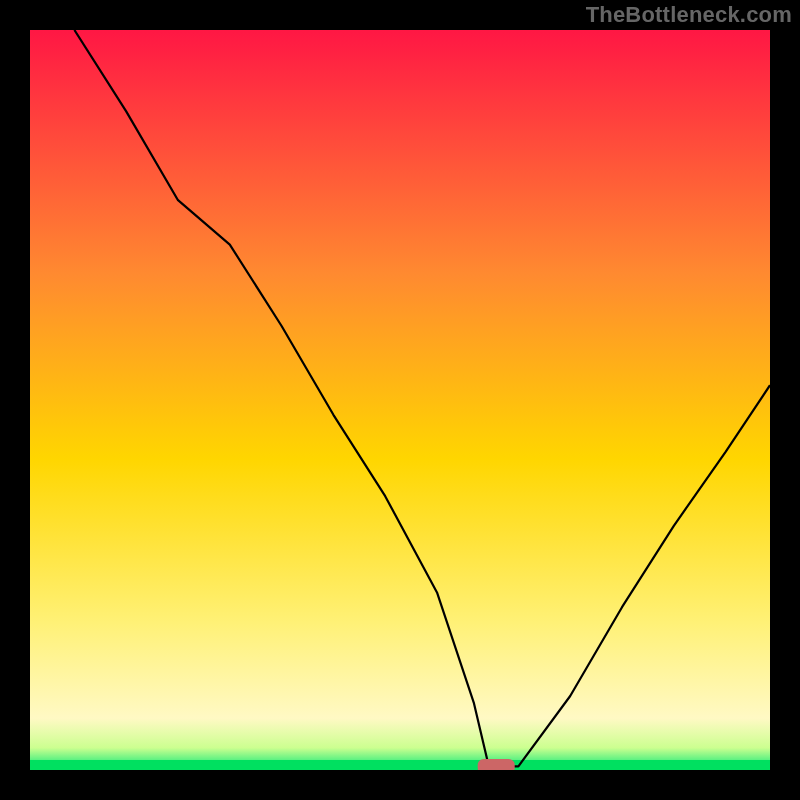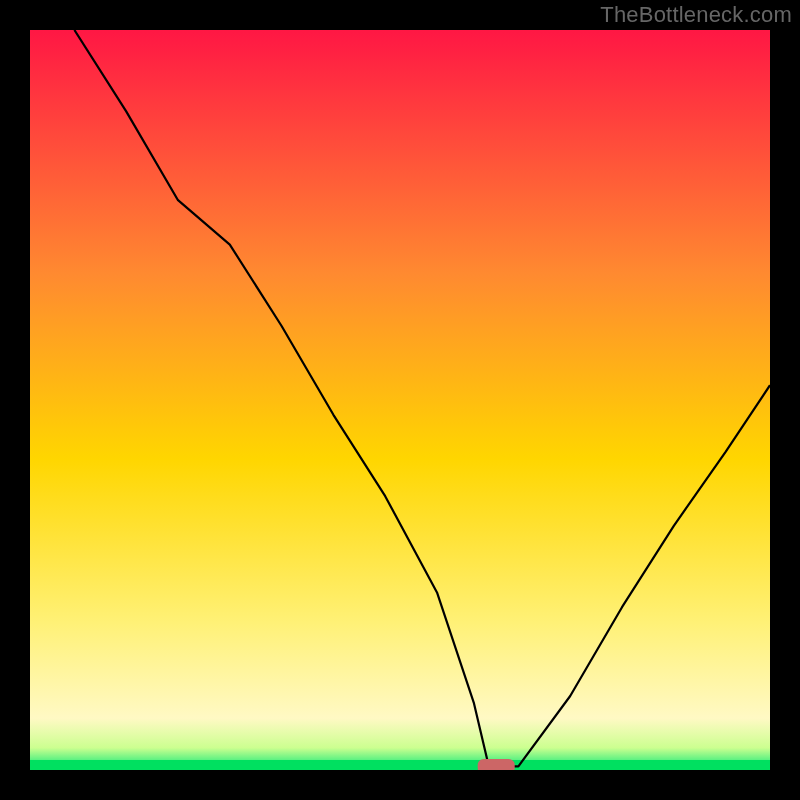--- a/index.html
+++ b/index.html
@@ -16,21 +16,21 @@
     width: 800px;
     height: 800px;
     background: #000;
   }
   .watermark {
     position: absolute;
     top: 2px;
     right: 8px;
     color: #666;
     font-size: 22px;
-    font-weight: 400;
+    font-weight: 700;
     letter-spacing: 0.2px;
     z-index: 5;
   }
   .plot-area {
     position: absolute;
     left: 30px;
     top: 30px;
     width: 740px;
     height: 740px;
   }

